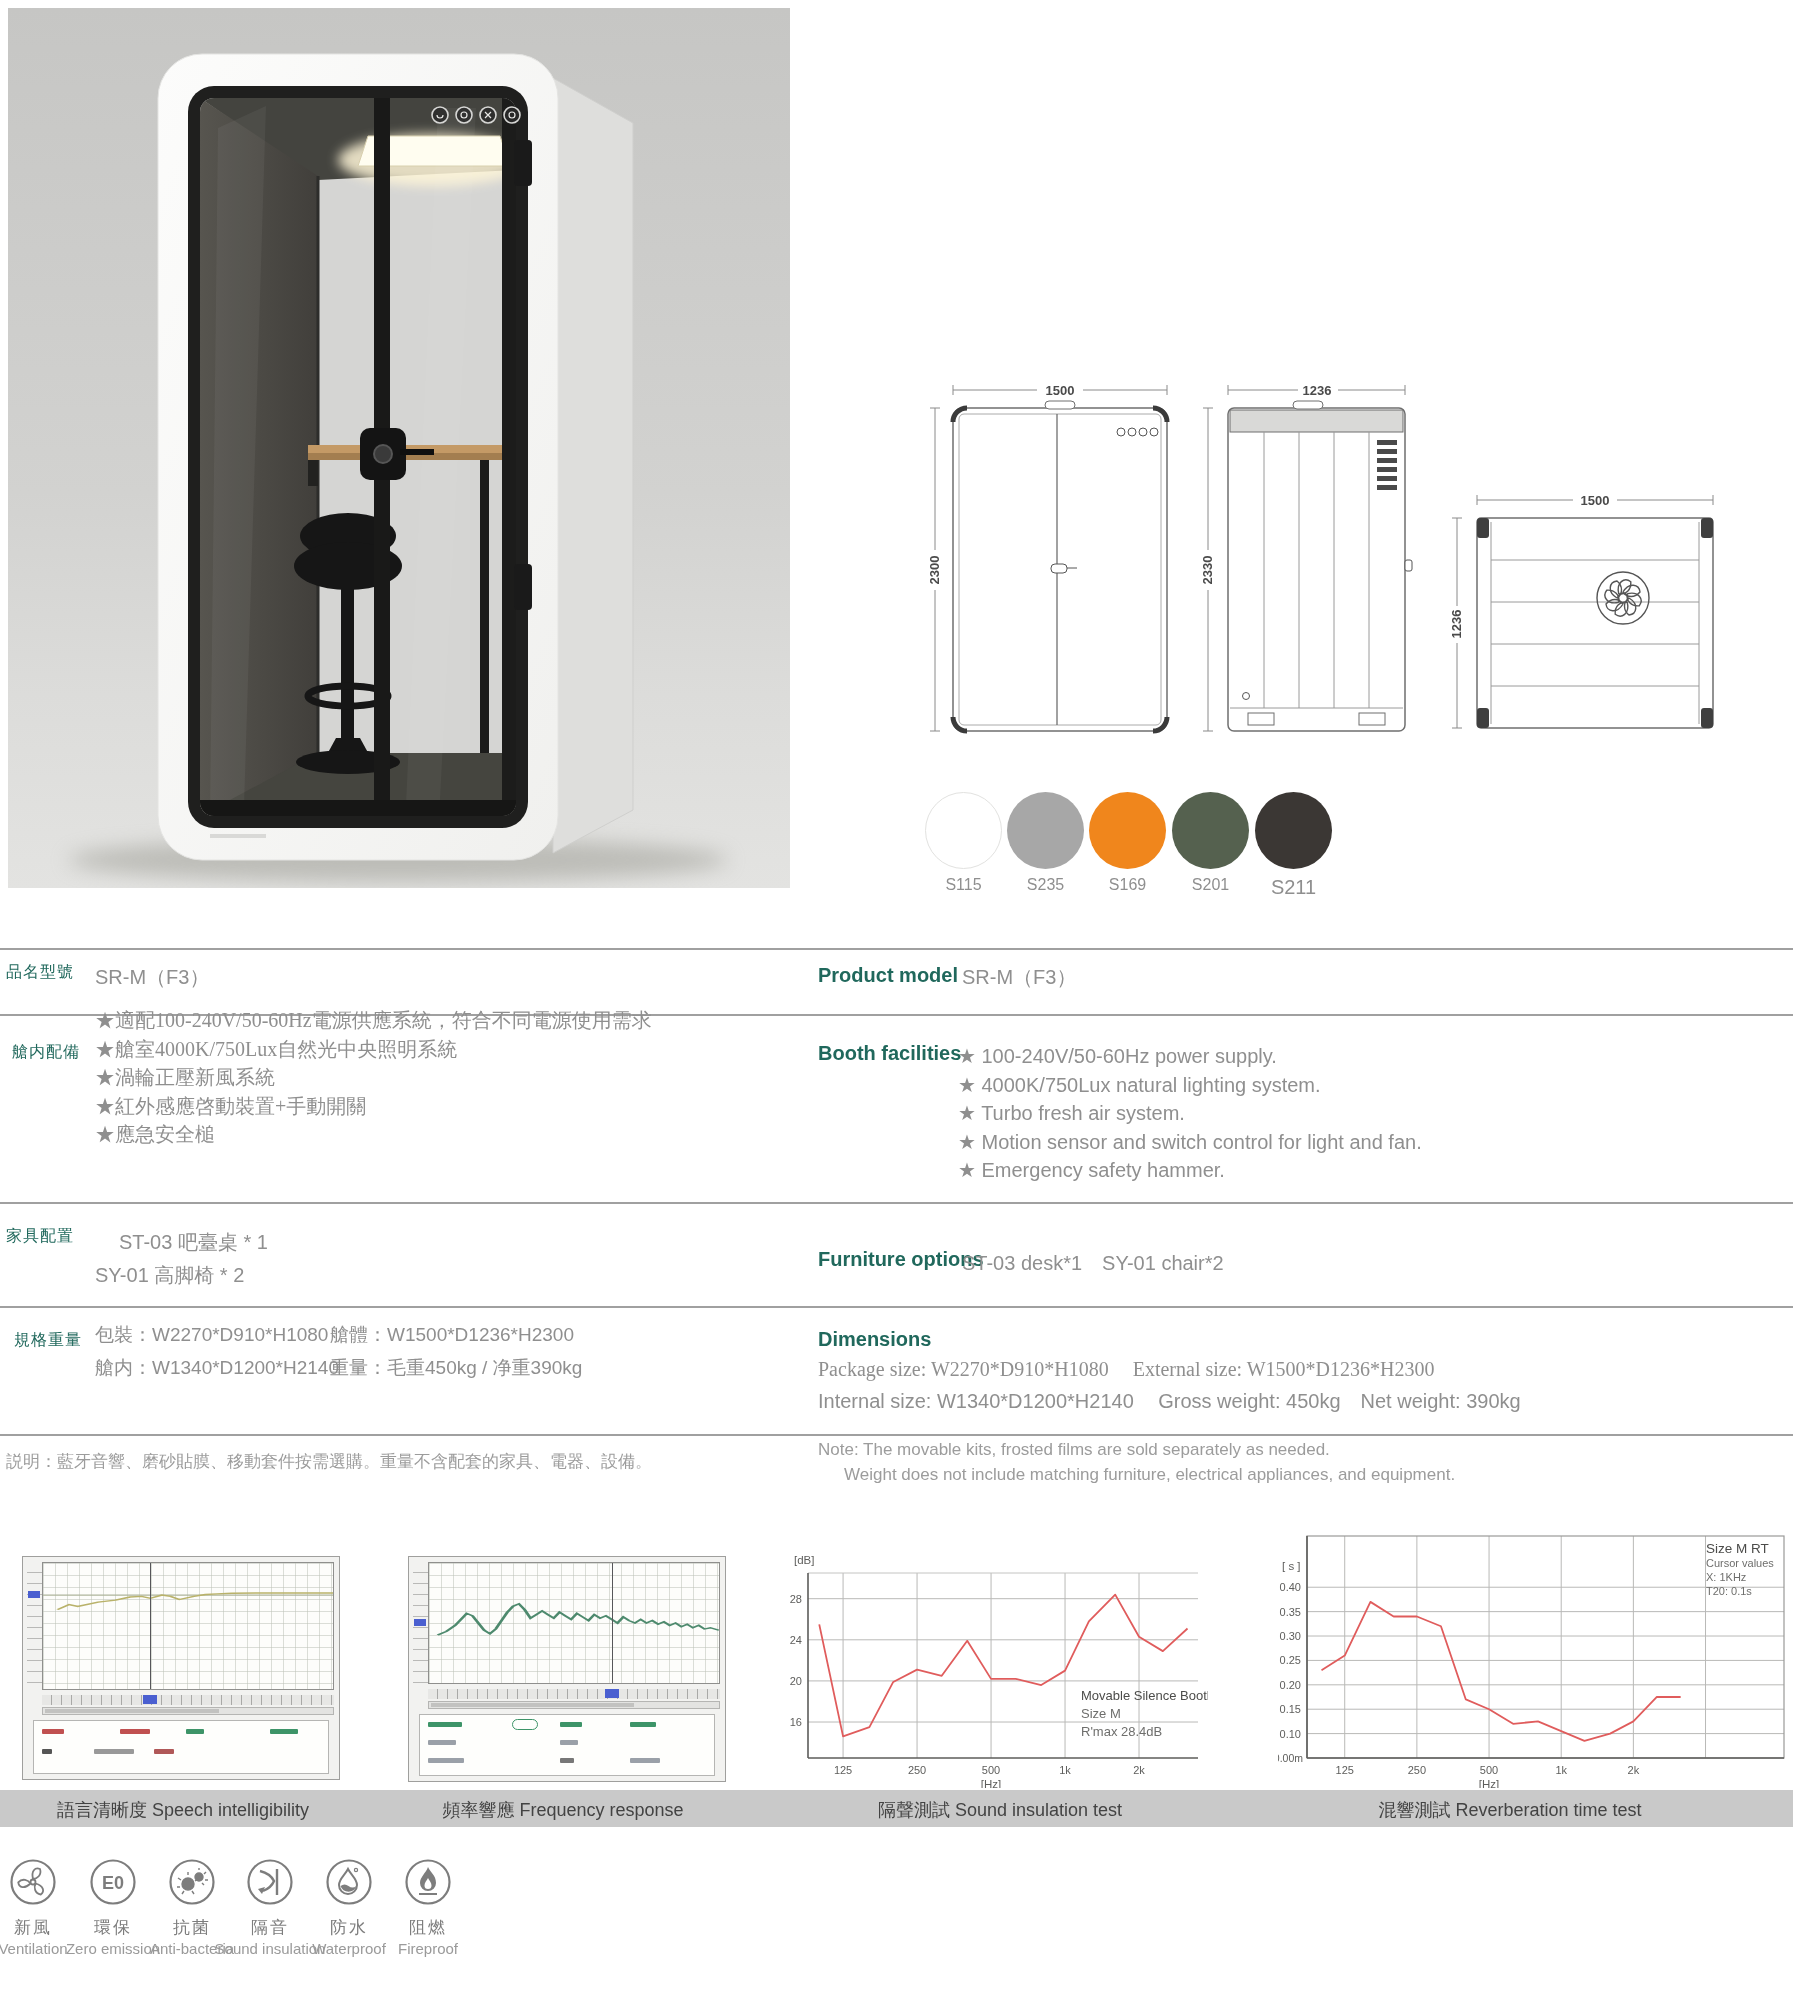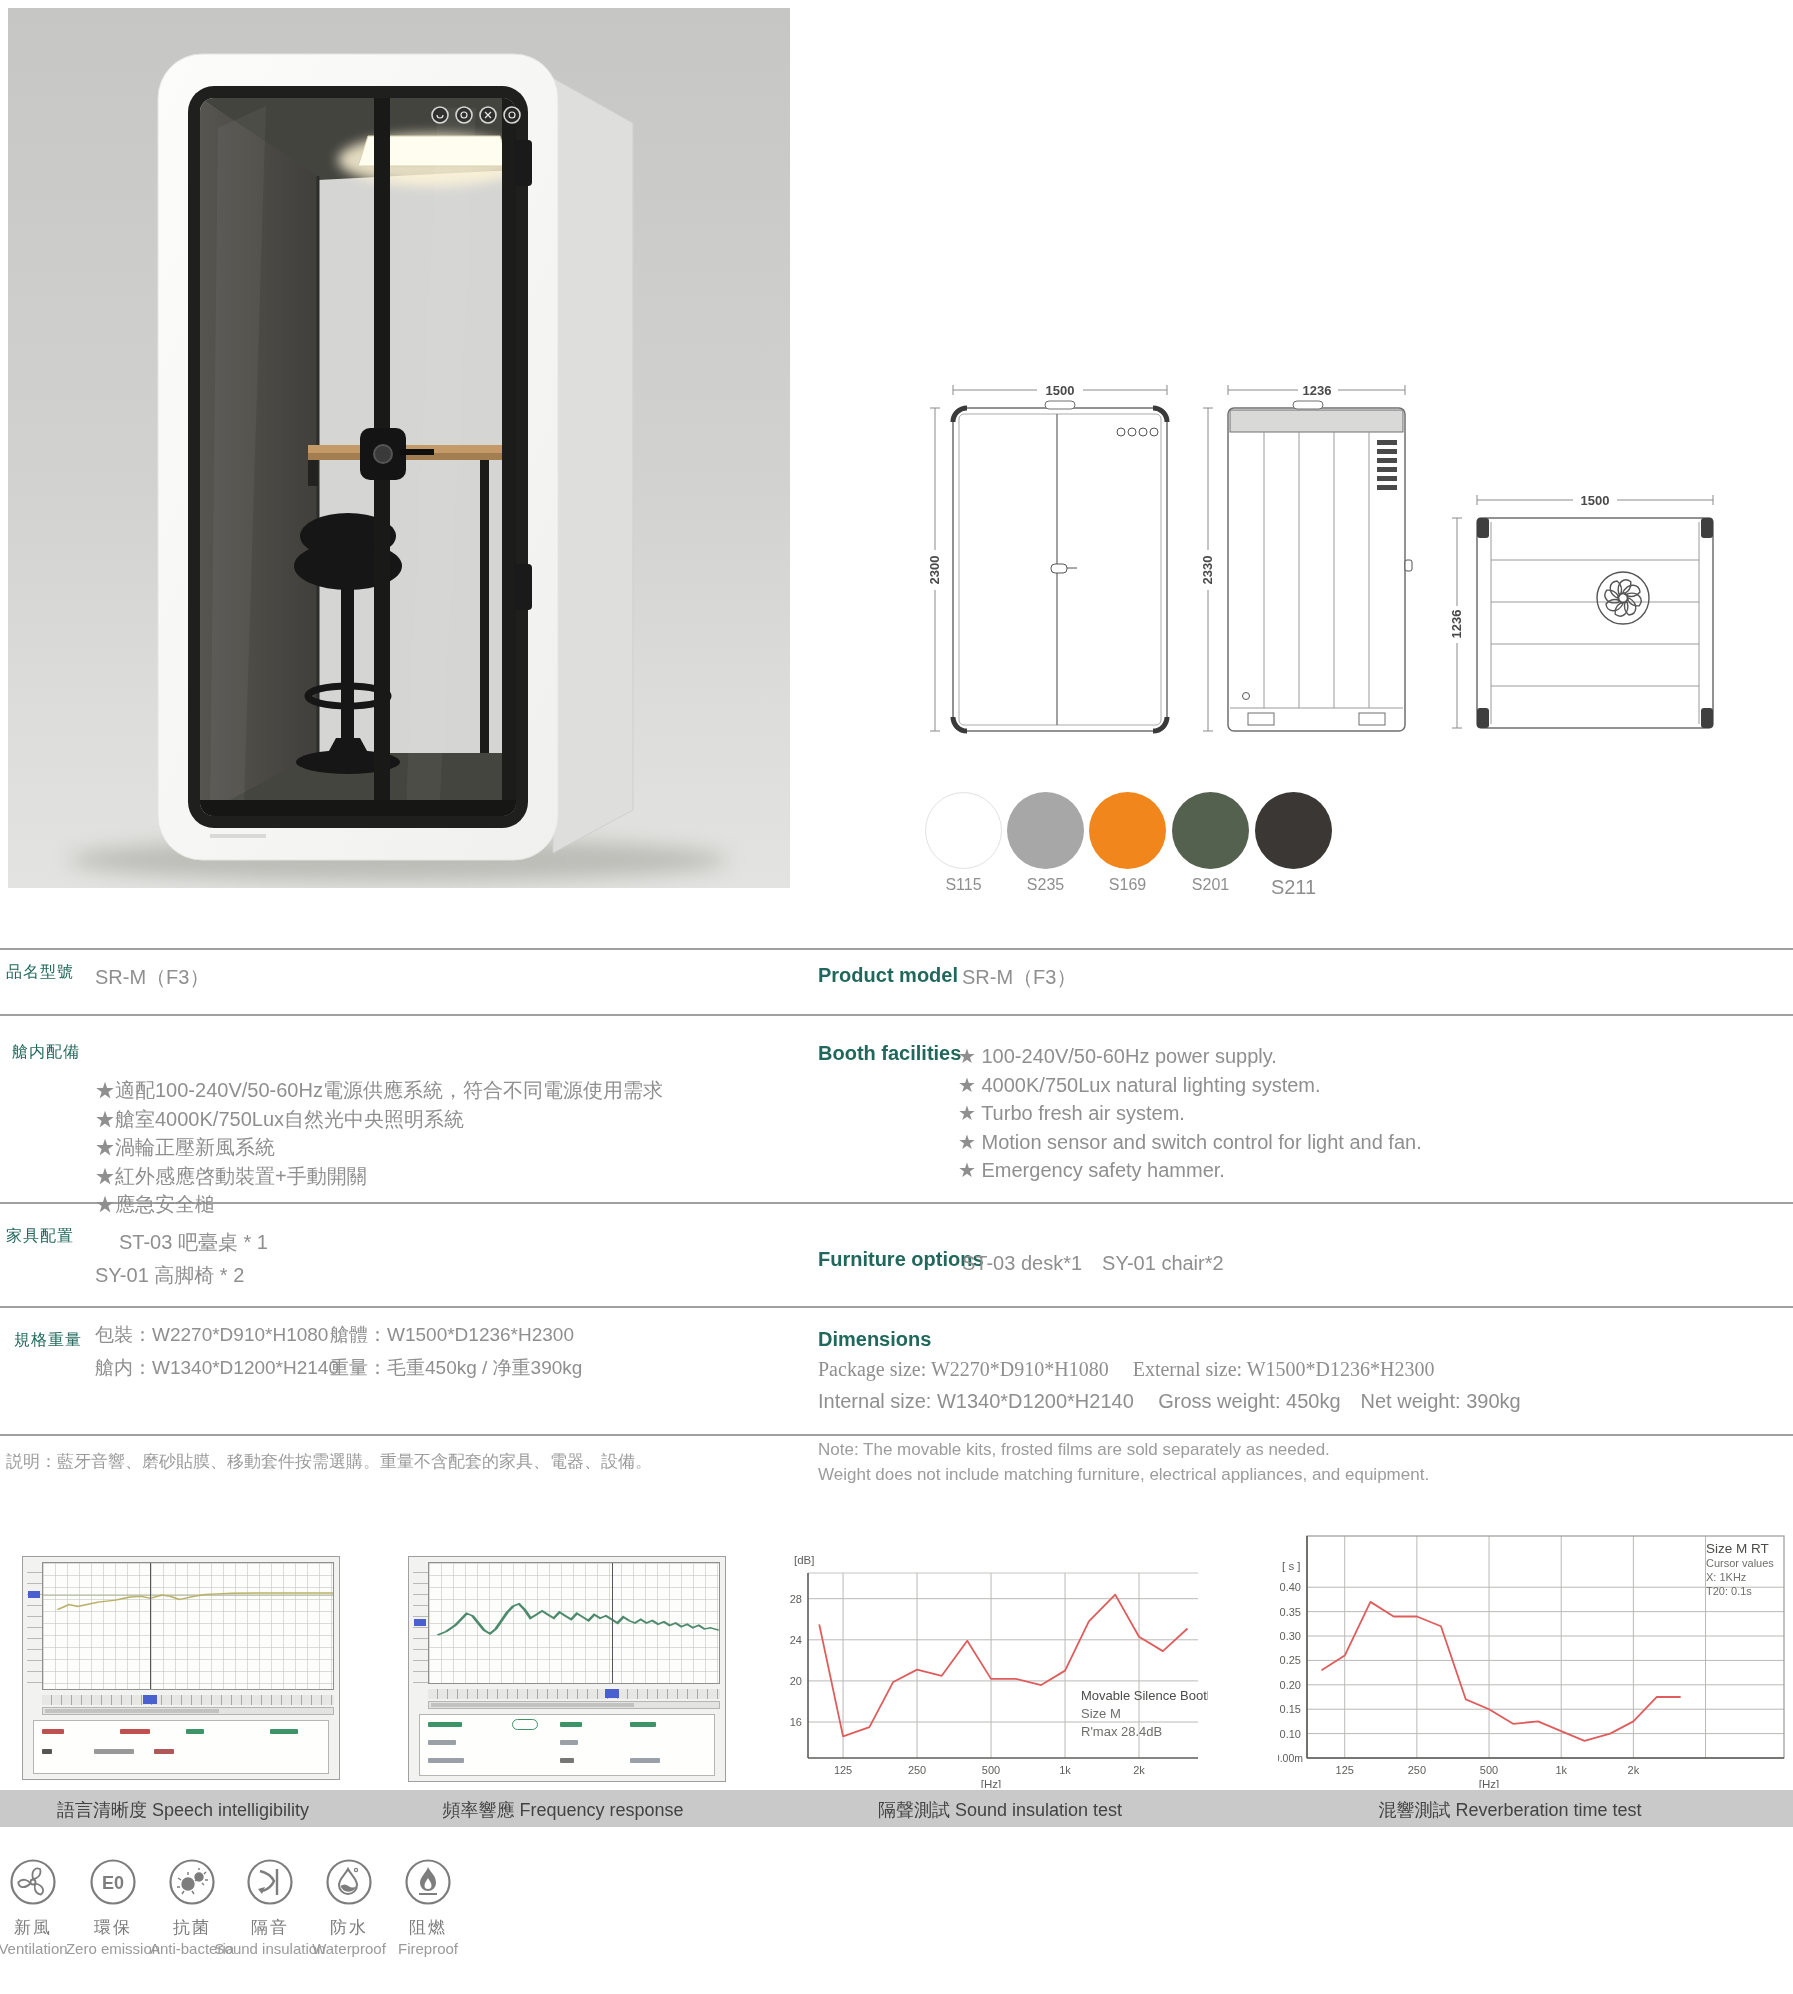--- a/index.html
+++ b/index.html
@@ -272,21 +272,21 @@
   <div class="rule" style="top:1202px;"></div>
   <div class="rule" style="top:1306px;"></div>
   <div class="rule" style="top:1434px;"></div>
 
   <div class="abs cn-label" style="left:6px;top:962px;">品名型號</div>
   <div class="abs val" style="left:95px;top:964px;">SR-M（F3）</div>
   <div class="abs en-label" style="left:818px;top:964px;">Product model</div>
   <div class="abs val" style="left:962px;top:964px;">SR-M（F3）</div>
 
   <div class="abs cn-label" style="left:12px;top:1042px;">艙内配備</div>
-  <div class="abs bullets" style="left:95px;top:1076px;">
+  <div class="abs bullets" style="left:95px;top:1006px;font-family:Liberation Serif, serif;">
     <div>★適配100-240V/50-60Hz電源供應系統，符合不同電源使用需求</div>
     <div>★艙室4000K/750Lux自然光中央照明系統</div>
     <div>★渦輪正壓新風系統</div>
     <div>★紅外感應啓動裝置+手動開關</div>
     <div>★應急安全槌</div>
   </div>
   <div class="abs en-label" style="left:818px;top:1042px;">Booth facilities</div>
   <div class="abs bullets" style="left:958px;top:1042px;">
     <div>★ 100-240V/50-60Hz power supply.</div>
     <div>★ 4000K/750Lux natural lighting system.</div>
@@ -317,21 +317,21 @@
       <span class="val">External size: W1500*D1236*H2300</span>
     </div>
     <div>
       <span class="val" style="margin-right:20px;">Internal size: W1340*D1200*H2140</span>
       <span class="val">Gross weight: 450kg　Net weight: 390kg</span>
     </div>
   </div>
 
   <div class="abs note" style="left:6px;top:1450px;">説明：藍牙音響、磨砂貼膜、移動套件按需選購。重量不含配套的家具、電器、設備。</div>
   <div class="abs note" style="left:818px;top:1440px;">Note: The movable kits, frosted films are sold separately as needed.</div>
-  <div class="abs note" style="left:818px;top:1465px;">Weight does not include matching furniture, electrical appliances, and equipment.</div>
+  <div class="abs note" style="left:844px;top:1465px;">Weight does not include matching furniture, electrical appliances, and equipment.</div>
 
   <div class="sw-window" style="left:22px;top:1556px;width:318px;height:224px;">
     <div class="sw-body" style="height:128px;">
       <div class="sw-yaxis">
           <div class="sw-ymark" style="top:23%;"></div>
         </div>
       <div class="sw-plot">
         <svg id="trace1" viewBox="0 0 100 100" preserveAspectRatio="none">
             <polyline points="0,25.5 100,25.5" fill="none" stroke="#aeb49b" stroke-width="1.1"></polyline>
             <polyline points="5,37 9,33 12,34.5 19,31 25,29.5 30,27 34,26.5 37,28 41,25.5 44,26.5 47,29 52,26.5 56,25 60,24.5 65,24 75,23.8 100,23.8" fill="none" stroke="#b9b26a" stroke-width="1.1"></polyline>

